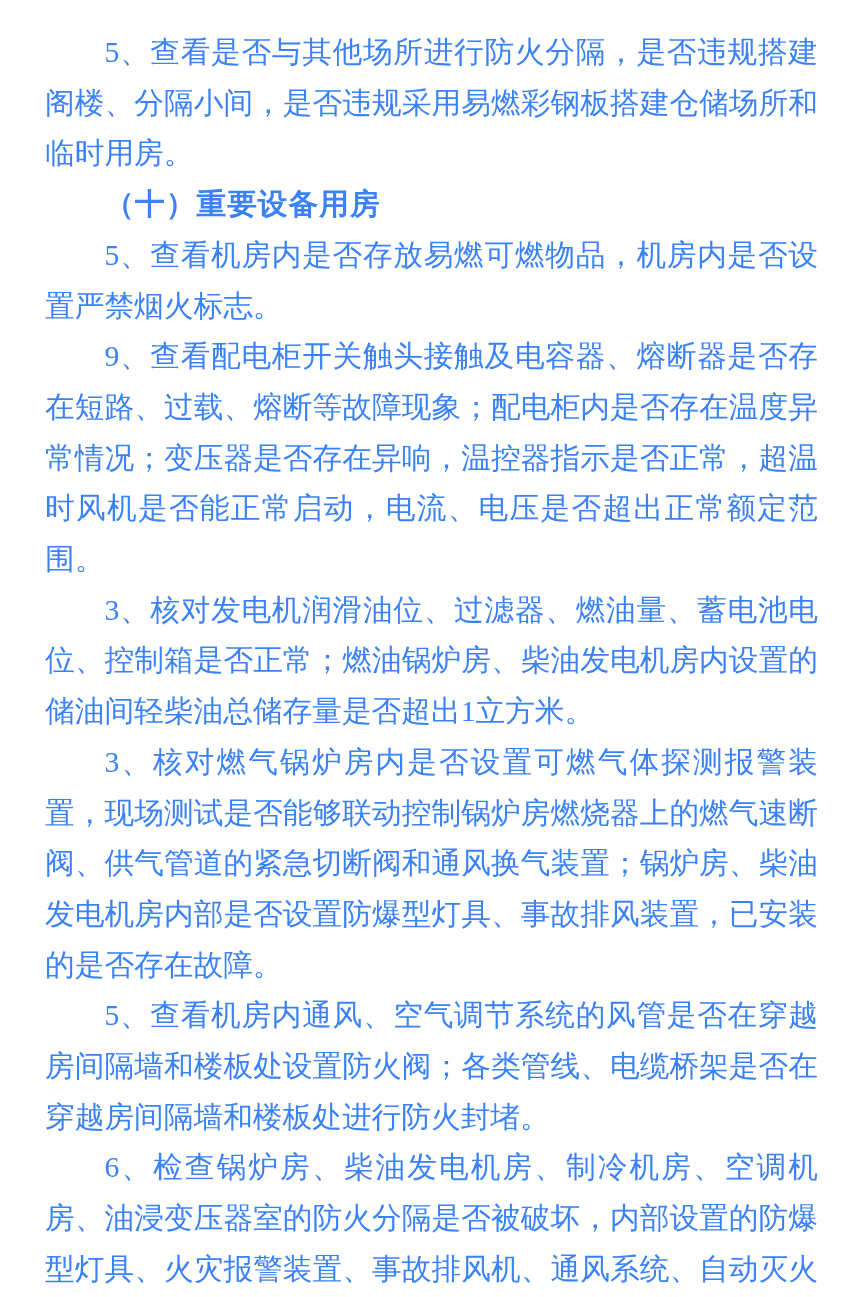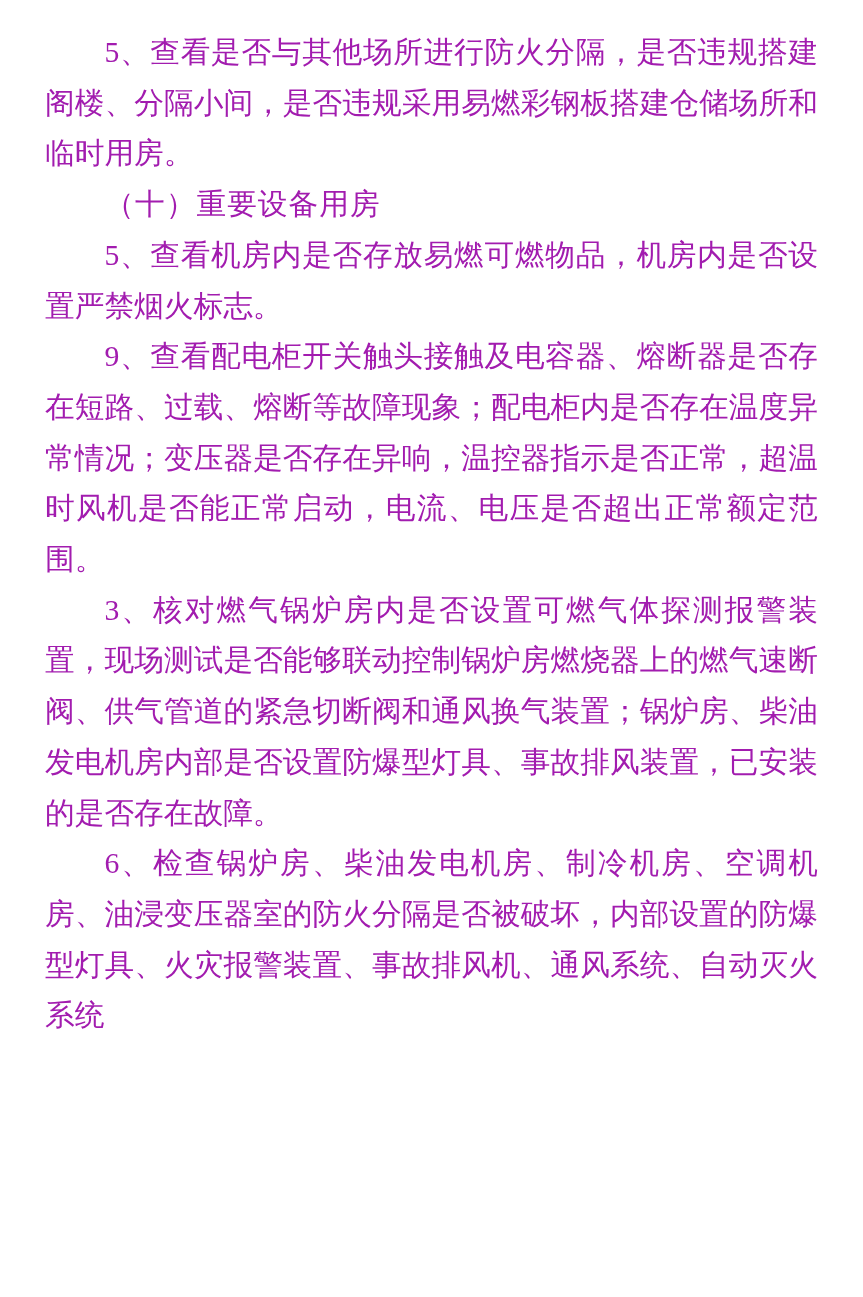--- a/index.html
+++ b/index.html
@@ -19,46 +19,48 @@
   }
   .doc {
     width: 773px;
   }
   .doc p {
     margin: 0;
     padding: 0;
     font-family: "Liberation Serif", "DejaVu Serif", serif;
     font-size: 29.7px;
     line-height: 50.7px;
-    color: #a21caf;
+    color: #3b82f6;
     text-align: justify;
     text-justify: inter-character;
     text-indent: 2em;
   }
   .doc p.heading {
     font-family: "Liberation Sans", "DejaVu Sans", sans-serif;
-    font-weight: 400;
+    font-weight: 700;
     text-align: left;
     letter-spacing: 1px;
   }
 </style>
 </head>
 <body>
 
 <div class="page">
   <div class="doc">
 
     <p class="body">5、查看是否与其他场所进行防火分隔，是否违规搭建阁楼、分隔小间，是否违规采用易燃彩钢板搭建仓储场所和临时用房。</p>
 
     <p class="heading">（十）重要设备用房</p>
 
     <p class="body">5、查看机房内是否存放易燃可燃物品，机房内是否设置严禁烟火标志。</p>
 
     <p class="body">9、查看配电柜开关触头接触及电容器、熔断器是否存在短路、过载、熔断等故障现象；配电柜内是否存在温度异常情况；变压器是否存在异响，温控器指示是否正常，超温时风机是否能正常启动，电流、电压是否超出正常额定范围。</p>
 
+    <p class="body">3、核对发电机润滑油位、过滤器、燃油量、蓄电池电位、控制箱是否正常；燃油锅炉房、柴油发电机房内设置的储油间轻柴油总储存量是否超出1立方米。</p>
 
     <p class="body">3、核对燃气锅炉房内是否设置可燃气体探测报警装置，现场测试是否能够联动控制锅炉房燃烧器上的燃气速断阀、供气管道的紧急切断阀和通风换气装置；锅炉房、柴油发电机房内部是否设置防爆型灯具、事故排风装置，已安装的是否存在故障。</p>
 
+    <p class="body">5、查看机房内通风、空气调节系统的风管是否在穿越房间隔墙和楼板处设置防火阀；各类管线、电缆桥架是否在穿越房间隔墙和楼板处进行防火封堵。</p>
 
     <p class="body">6、检查锅炉房、柴油发电机房、制冷机房、空调机房、油浸变压器室的防火分隔是否被破坏，内部设置的防爆型灯具、火灾报警装置、事故排风机、通风系统、自动灭火系统</p>
 
   </div>
 </div>
 
 </body></html>

